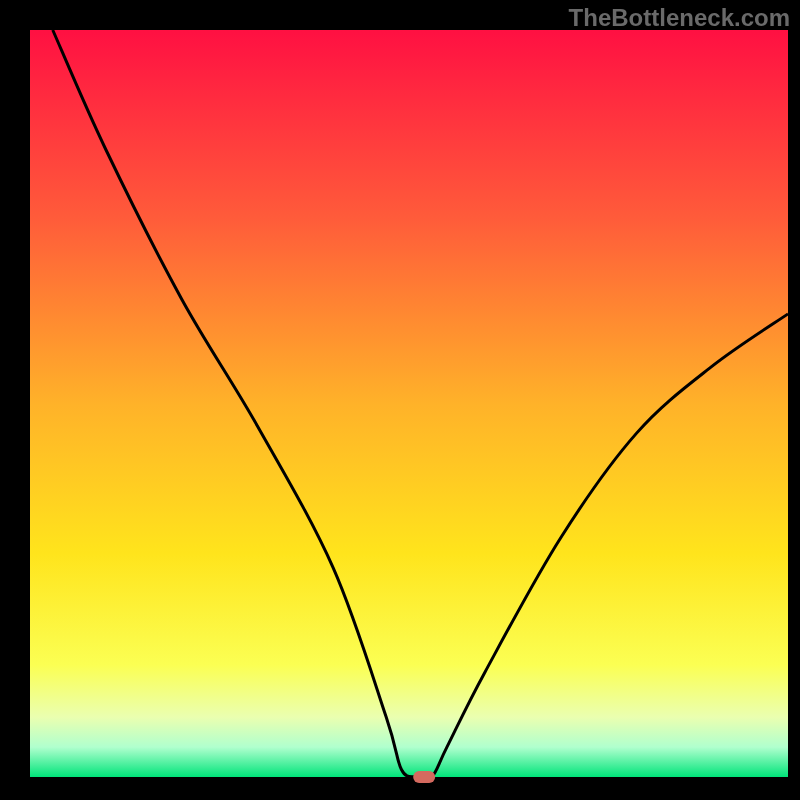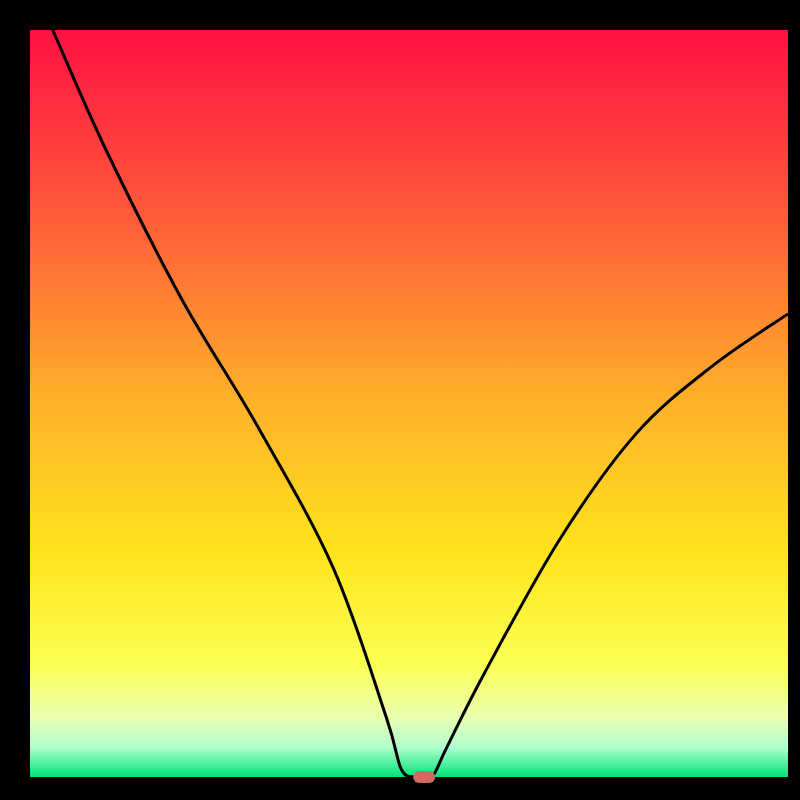--- a/index.html
+++ b/index.html
@@ -26,20 +26,21 @@
     z-index: 10;
   }
   svg {
     display: block;
   }
 </style>
 </head>
 <body>
 
 <div class="chart-container">
+  <div class="watermark">TheBottleneck.com</div>
   <svg id="chart-svg" width="800" height="800">
     <defs>
       <linearGradient id="bg-grad" x1="0" y1="0" x2="0" y2="1">
           <stop offset="0%" stop-color="#ff1042"></stop>
           <stop offset="25%" stop-color="#ff5b3a"></stop>
           <stop offset="50%" stop-color="#ffb229"></stop>
           <stop offset="70%" stop-color="#ffe41c"></stop>
           <stop offset="85%" stop-color="#fbff53"></stop>
           <stop offset="92%" stop-color="#eaffb0"></stop>
           <stop offset="96%" stop-color="#b0ffce"></stop>

